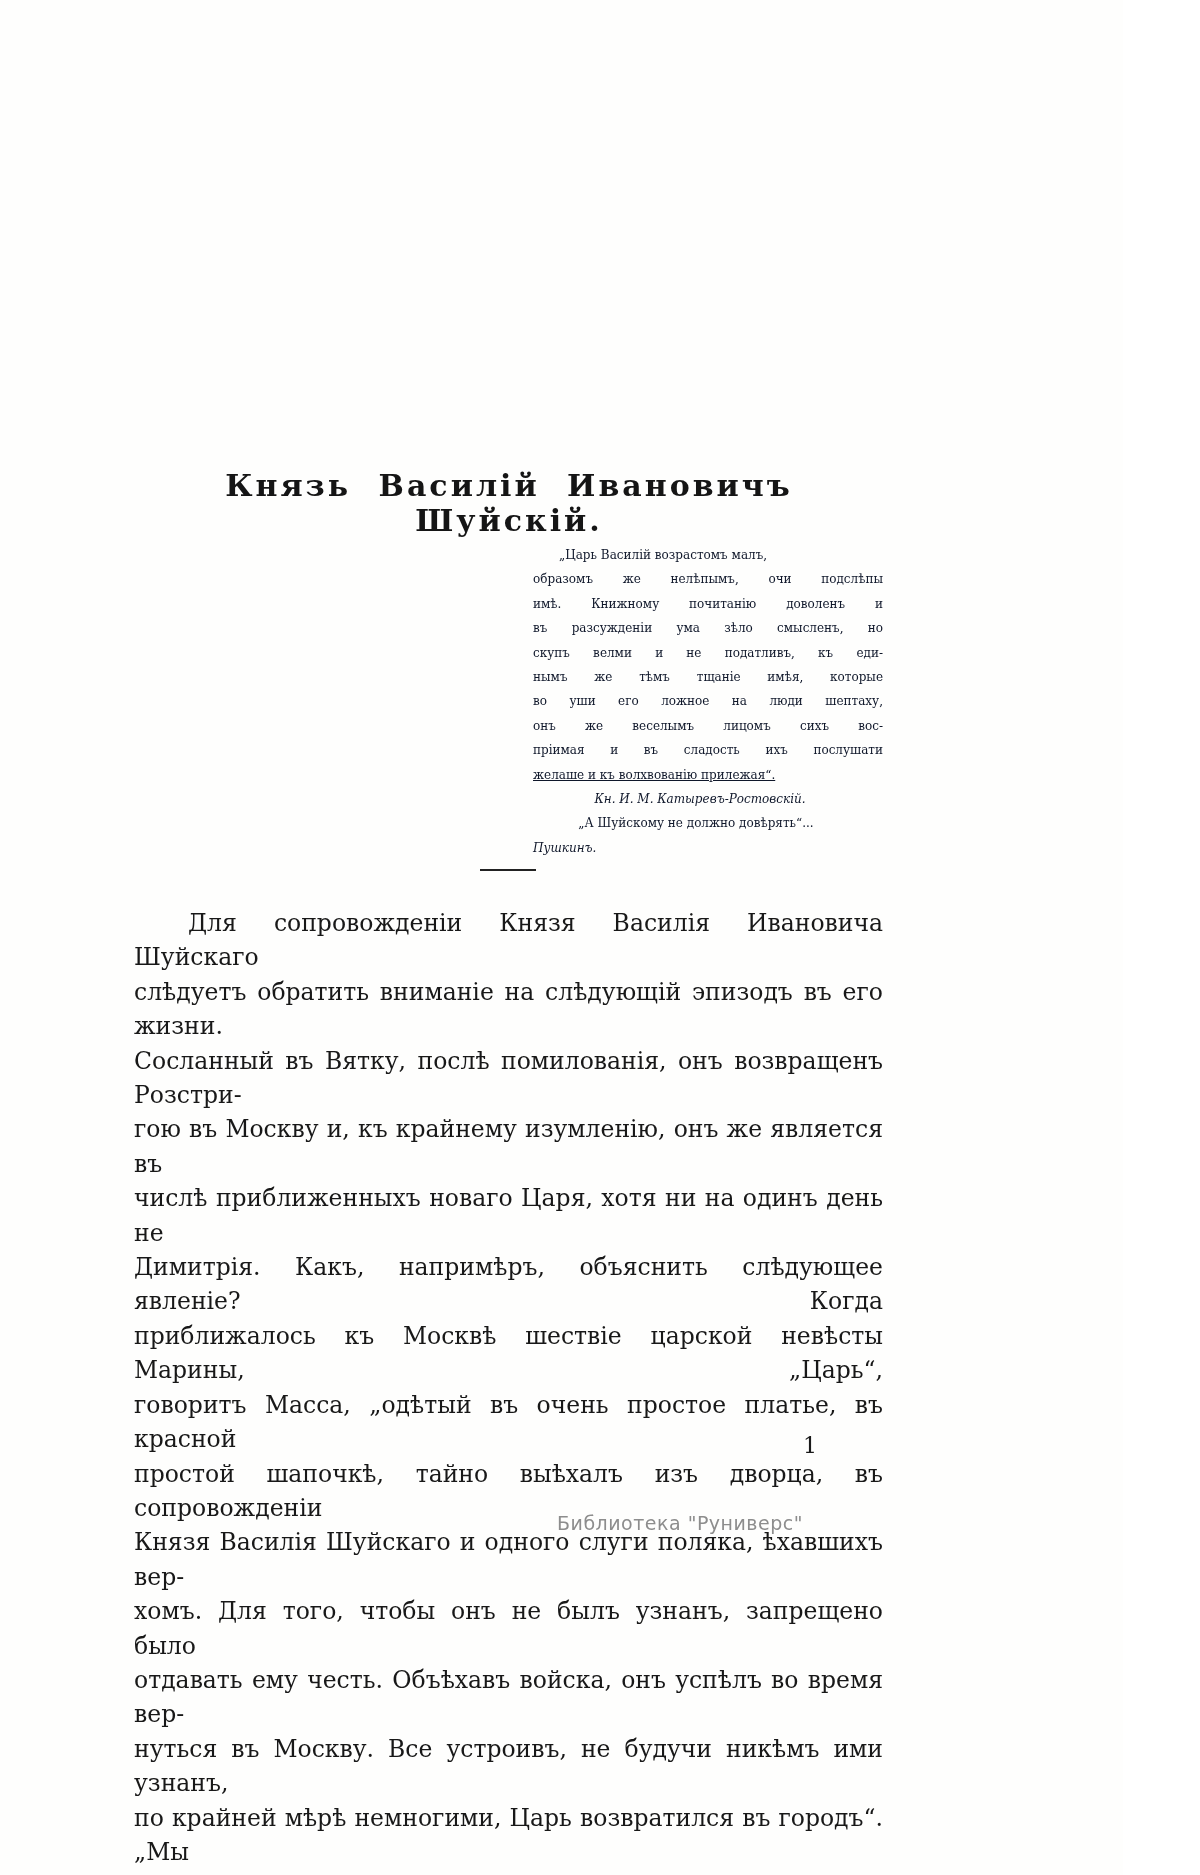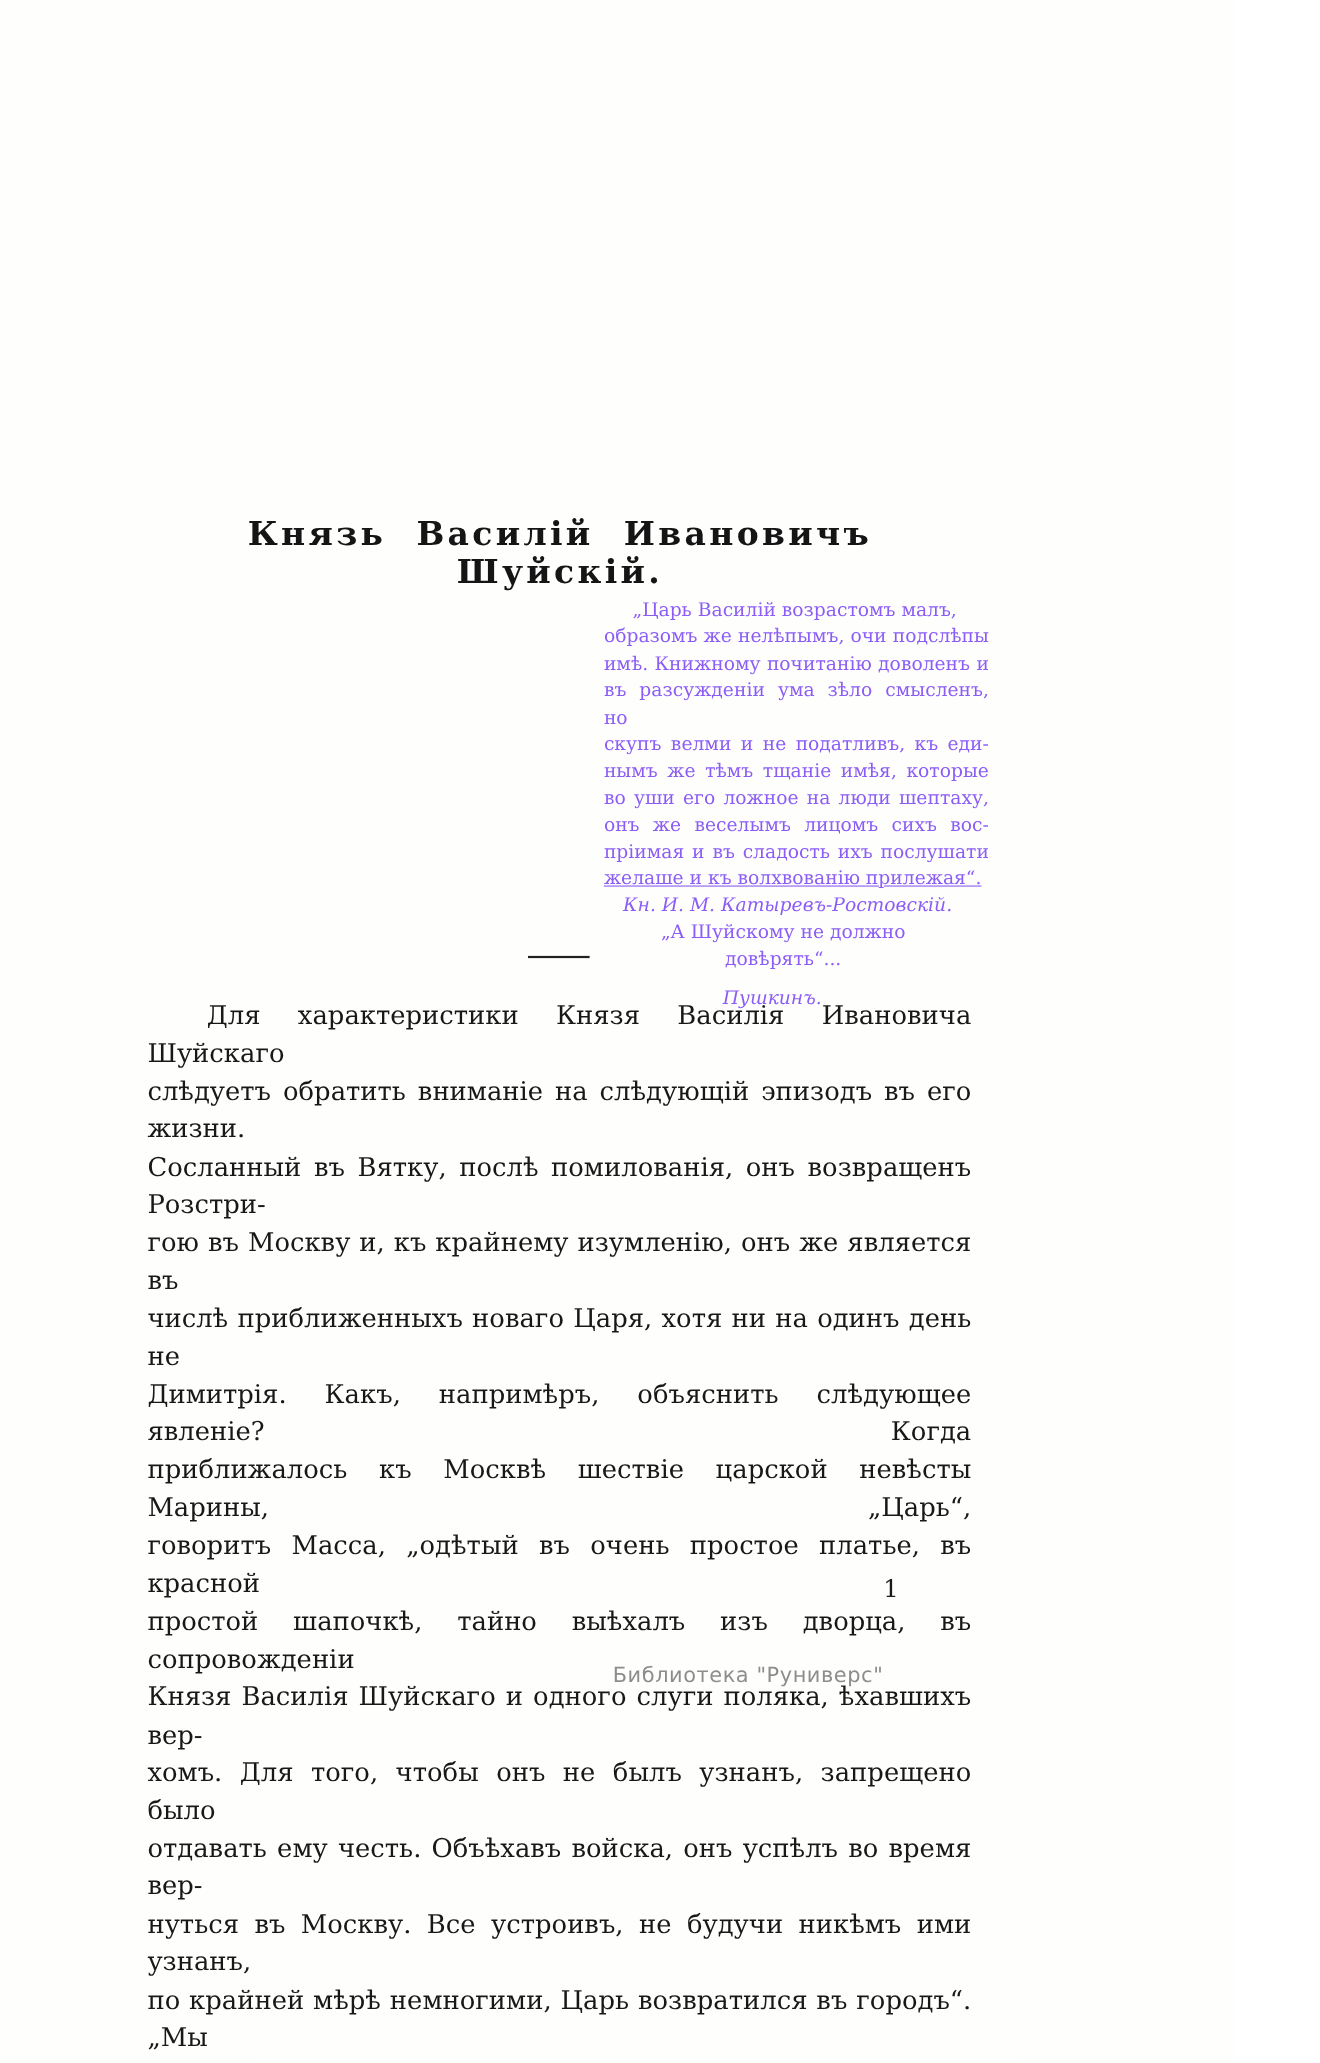--- a/index.html
+++ b/index.html
@@ -20,33 +20,33 @@
     margin: 0;
     text-align: center;
     font-size: 30px;
     font-weight: bold;
     letter-spacing: 3px;
     word-spacing: 14px;
     color: #151515;
   }
   .epigraph {
     position: absolute;
-    left: 549px;
+    left: 533px;
     top: 543px;
     width: 350px;
-    font-size: 17px;
+    font-size: 12px;
     line-height: 24.4px;
-    color: #8b5cf6;
+    color: #0f172a;
   }
   .ep-line { text-align: justify; text-align-last: justify; }
   .ep-line.first { text-align-last: left; text-indent: 26px; }
   .ep-line.last  { text-align-last: left; text-decoration: underline; }
   .ep-attr  { text-align: center; font-style: italic; padding-right: 16px; }
   .ep-quote2 { text-align: center; padding-right: 24px; }
-  .ep-attr2 { text-align: center; font-style: italic; padding-right: 44px; margin-top: 11px; }
+  .ep-attr2 { text-align: left; font-style: italic; padding-right: 44px; }
   .divider {
     position: absolute;
     left: 480px;
     top: 869px;
     width: 56px;
     height: 0;
     border-top: 2px solid #222;
   }
   .body-text {
     position: absolute;
@@ -97,21 +97,21 @@
     <div class="ep-line">пріимая и въ сладость ихъ послушати</div>
     <div class="ep-line last">желаше и къ волхвованію прилежая“.</div>
     <div class="ep-attr">Кн. И. М. Катыревъ-Ростовскій.</div>
     <div class="ep-quote2">„А Шуйскому не должно довѣрять“...</div>
     <div class="ep-attr2">Пушкинъ.</div>
   </div>
 
   <div class="divider"></div>
 
   <div class="body-text">
-    <div class="b-line indent">Для характеристики Князя Василія Ивановича Шуйскаго</div>
+    <div class="b-line indent">Для сопровожденіи Князя Василія Ивановича Шуйскаго</div>
     <div class="b-line">слѣдуетъ обратить вниманіе на слѣдующій эпизодъ въ его жизни.</div>
     <div class="b-line">Сосланный въ Вятку, послѣ помилованія, онъ возвращенъ Розстри-</div>
     <div class="b-line">гою въ Москву и, къ крайнему изумленію, онъ же является въ</div>
     <div class="b-line">числѣ приближенныхъ новаго Царя, хотя ни на одинъ день не</div>
     <div class="b-line">Димитрія. Какъ, напримѣръ, объяснить слѣдующее явленіе? Когда</div>
     <div class="b-line">приближалось къ Москвѣ шествіе царской невѣсты Марины, „Царь“,</div>
     <div class="b-line">говоритъ Масса, „одѣтый въ очень простое платье, въ красной</div>
     <div class="b-line">простой шапочкѣ, тайно выѣхалъ изъ дворца, въ сопровожденіи</div>
     <div class="b-line">Князя Василія Шуйскаго и одного слуги поляка, ѣхавшихъ вер-</div>
     <div class="b-line">хомъ. Для того, чтобы онъ не былъ узнанъ, запрещено было</div>

